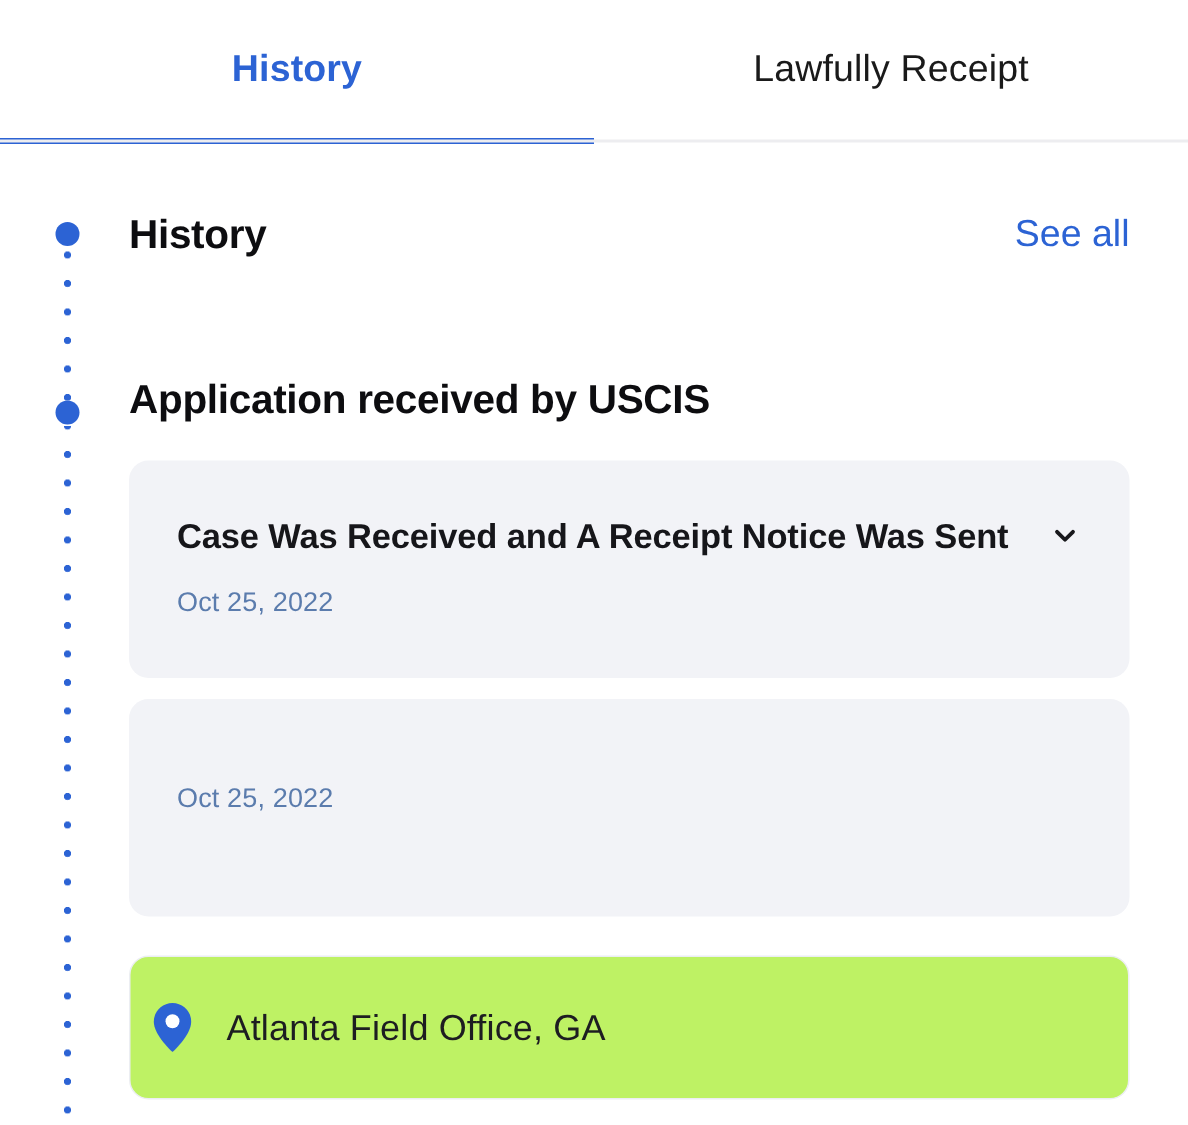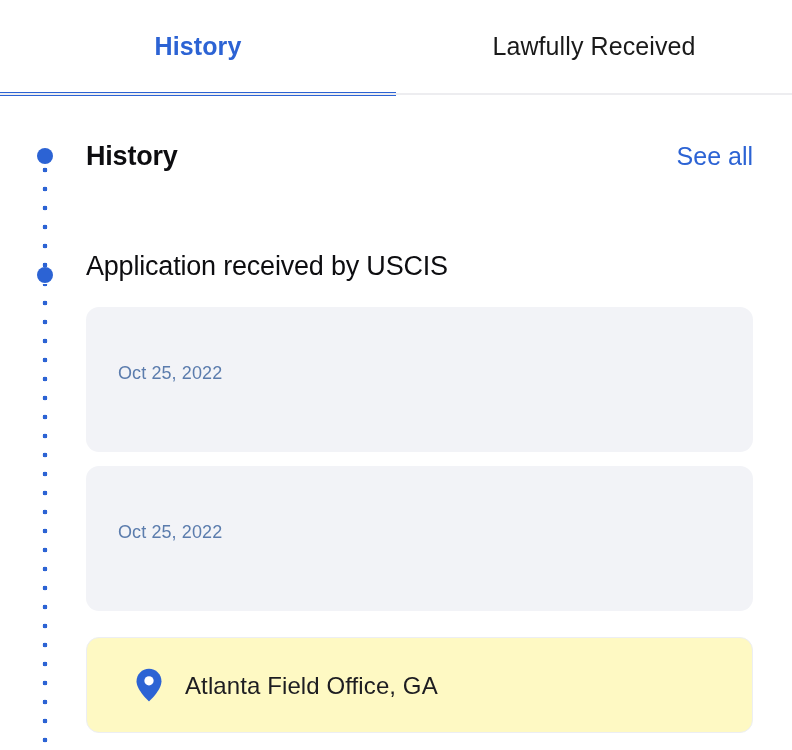--- a/index.html
+++ b/index.html
@@ -149,21 +149,21 @@
     font-weight: 400;
     cursor: pointer;
     text-decoration: none;
     text-align: right;
   }
 
   .group-title {
     margin-top: 68px;
     font-size: 27px;
     line-height: 32px;
-    font-weight: 400;
+    font-weight: 700;
     color: #0d0d10;
     letter-spacing: -0.2px;
   }
 
   
   .cards {
     margin-top: 25px;
   }
 
   .event-card {
@@ -209,26 +209,26 @@
     color: #5b7cad;
     font-weight: 400;
     letter-spacing: 0.1px;
   }
 
   
   .office-card {
     position: relative;
     width: 667px;
     height: 96px;
-    background: #fef9c3;
+    background: #bef264;
     border: 1.5px solid #eceef3;
     border-radius: 13px;
     display: flex;
     align-items: center;
-    padding-left: 48px;
+    padding-left: 14px;
     margin-top: 26px;
     cursor: pointer;
   }
 
   .pin-icon {
     flex: 0 0 auto;
     width: 28px;
     height: 34px;
     display: block;
   }
@@ -246,21 +246,21 @@
 <body>
 
 <div id="app">
 
   <div class="tabbar">
     <div class="tab active">
       <span class="tab-label">History</span>
       <span class="tab-underline"></span>
     </div>
     <div class="tab">
-      <span class="tab-label">Lawfully Received</span>
+      <span class="tab-label">Lawfully Receipt</span>
     </div>
   </div>
   <div class="tabbar-divider"></div>
 
   <div class="timeline-rail">
     <div class="rail-dots"></div>
     <div class="rail-mask m1"></div>
     <div class="rail-node n1"></div>
     <div class="rail-mask m2"></div>
     <div class="rail-node n2"></div>
@@ -271,20 +271,26 @@
     <div class="section-head">
       <span class="section-title">History</span>
       <span class="see-all">See all</span>
     </div>
 
     <div class="group-title">Application received by USCIS</div>
 
     <div class="cards">
 
       <div class="event-card">
+        <div class="event-row">
+          <span class="event-title">Case Was Received and A Receipt Notice Was Sent</span>
+          <svg class="chevron" viewBox="0 0 24 24" aria-hidden="true">
+            <path d="M6.2 9.3 L12 15.1 L17.8 9.3" fill="none" stroke="#18181c" stroke-width="2.8" stroke-linecap="round" stroke-linejoin="round"></path>
+          </svg>
+        </div>
         <div class="event-date">Oct 25, 2022</div>
       </div>
 
       <div class="event-card">
         <div class="event-date">Oct 25, 2022</div>
       </div>
 
       <div class="office-card">
         <svg class="pin-icon" viewBox="0 0 24 30" aria-hidden="true">
           <path d="M12 0.6 C5.9 0.6 1 5.5 1 11.6 C1 19.6 12 29.4 12 29.4 C12 29.4 23 19.6 23 11.6 C23 5.5 18.1 0.6 12 0.6 Z" fill="#2c63d4"></path>

